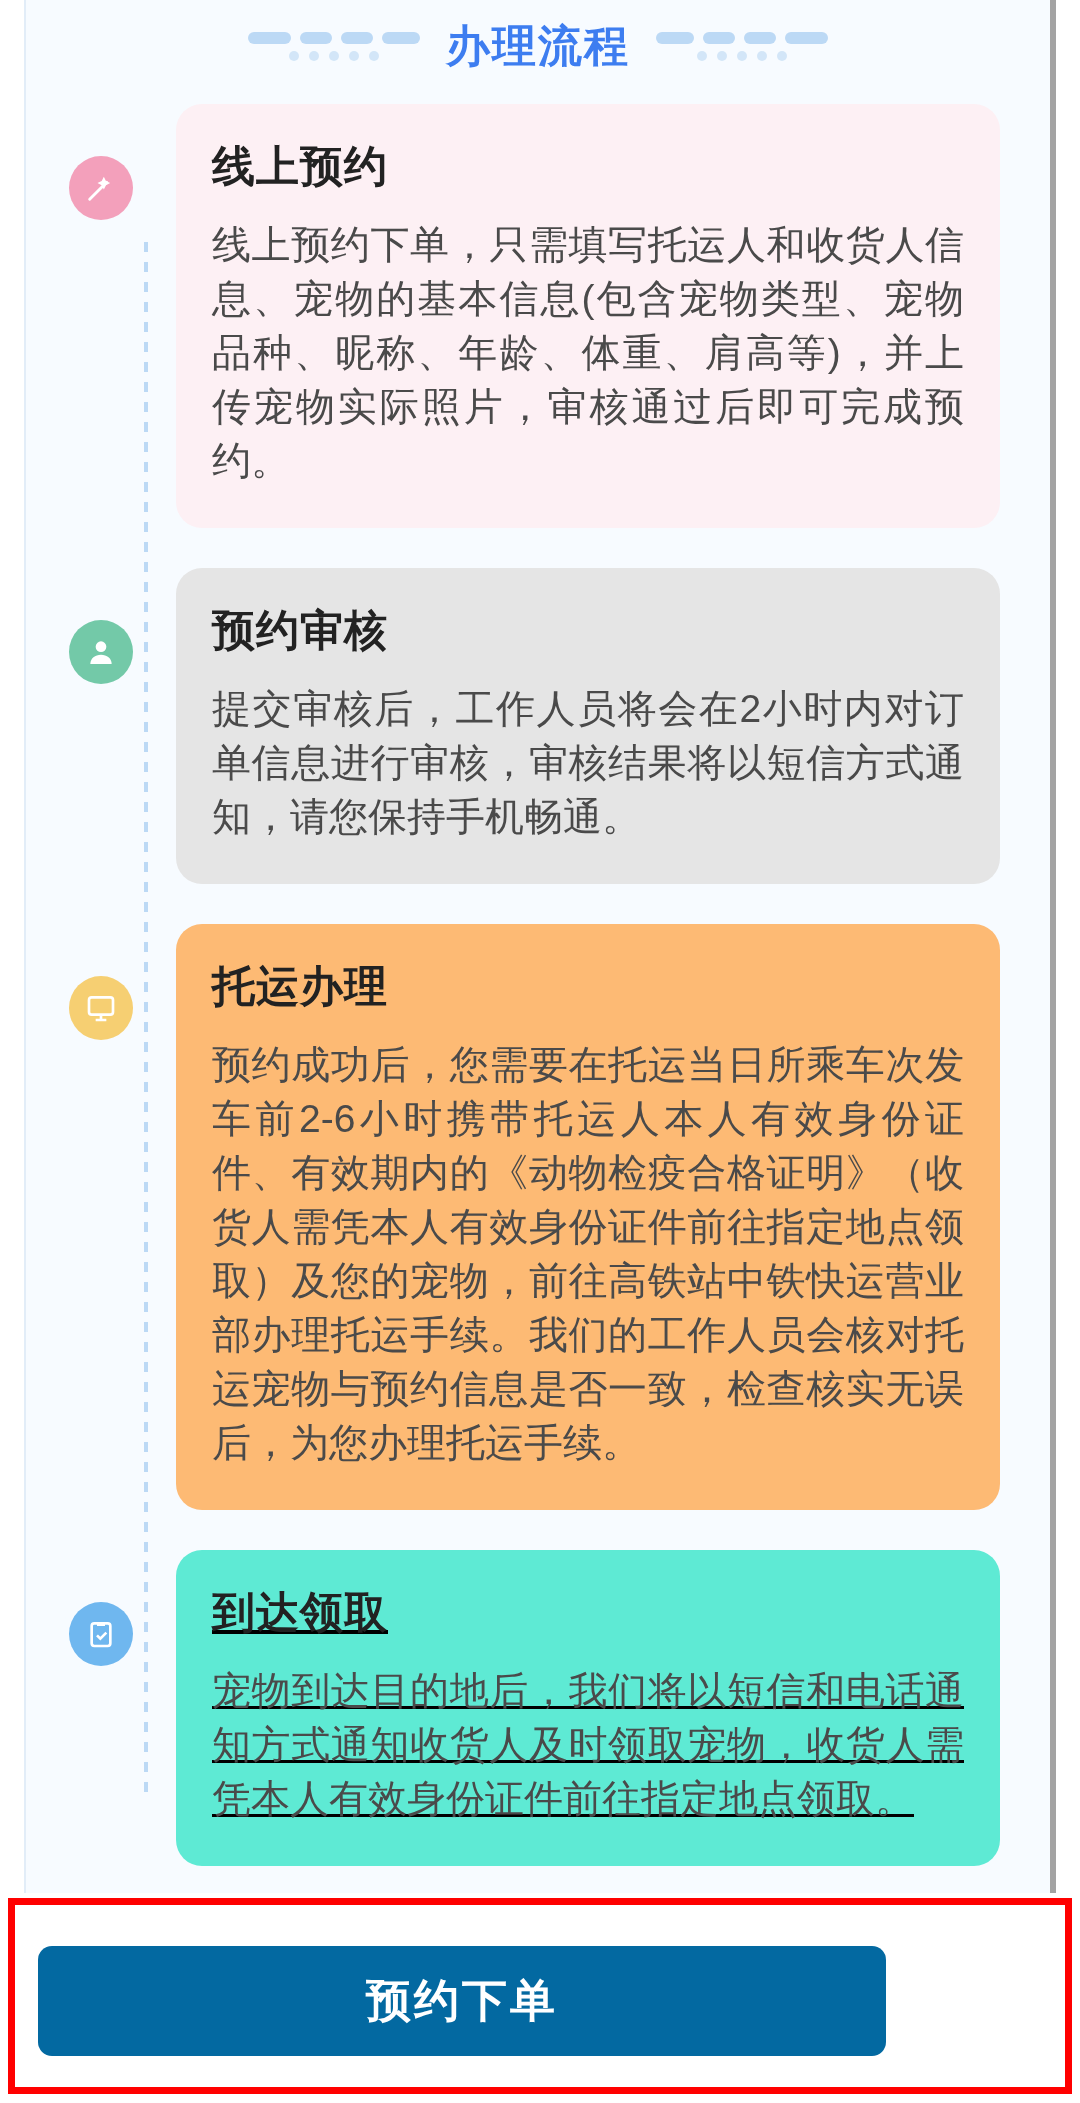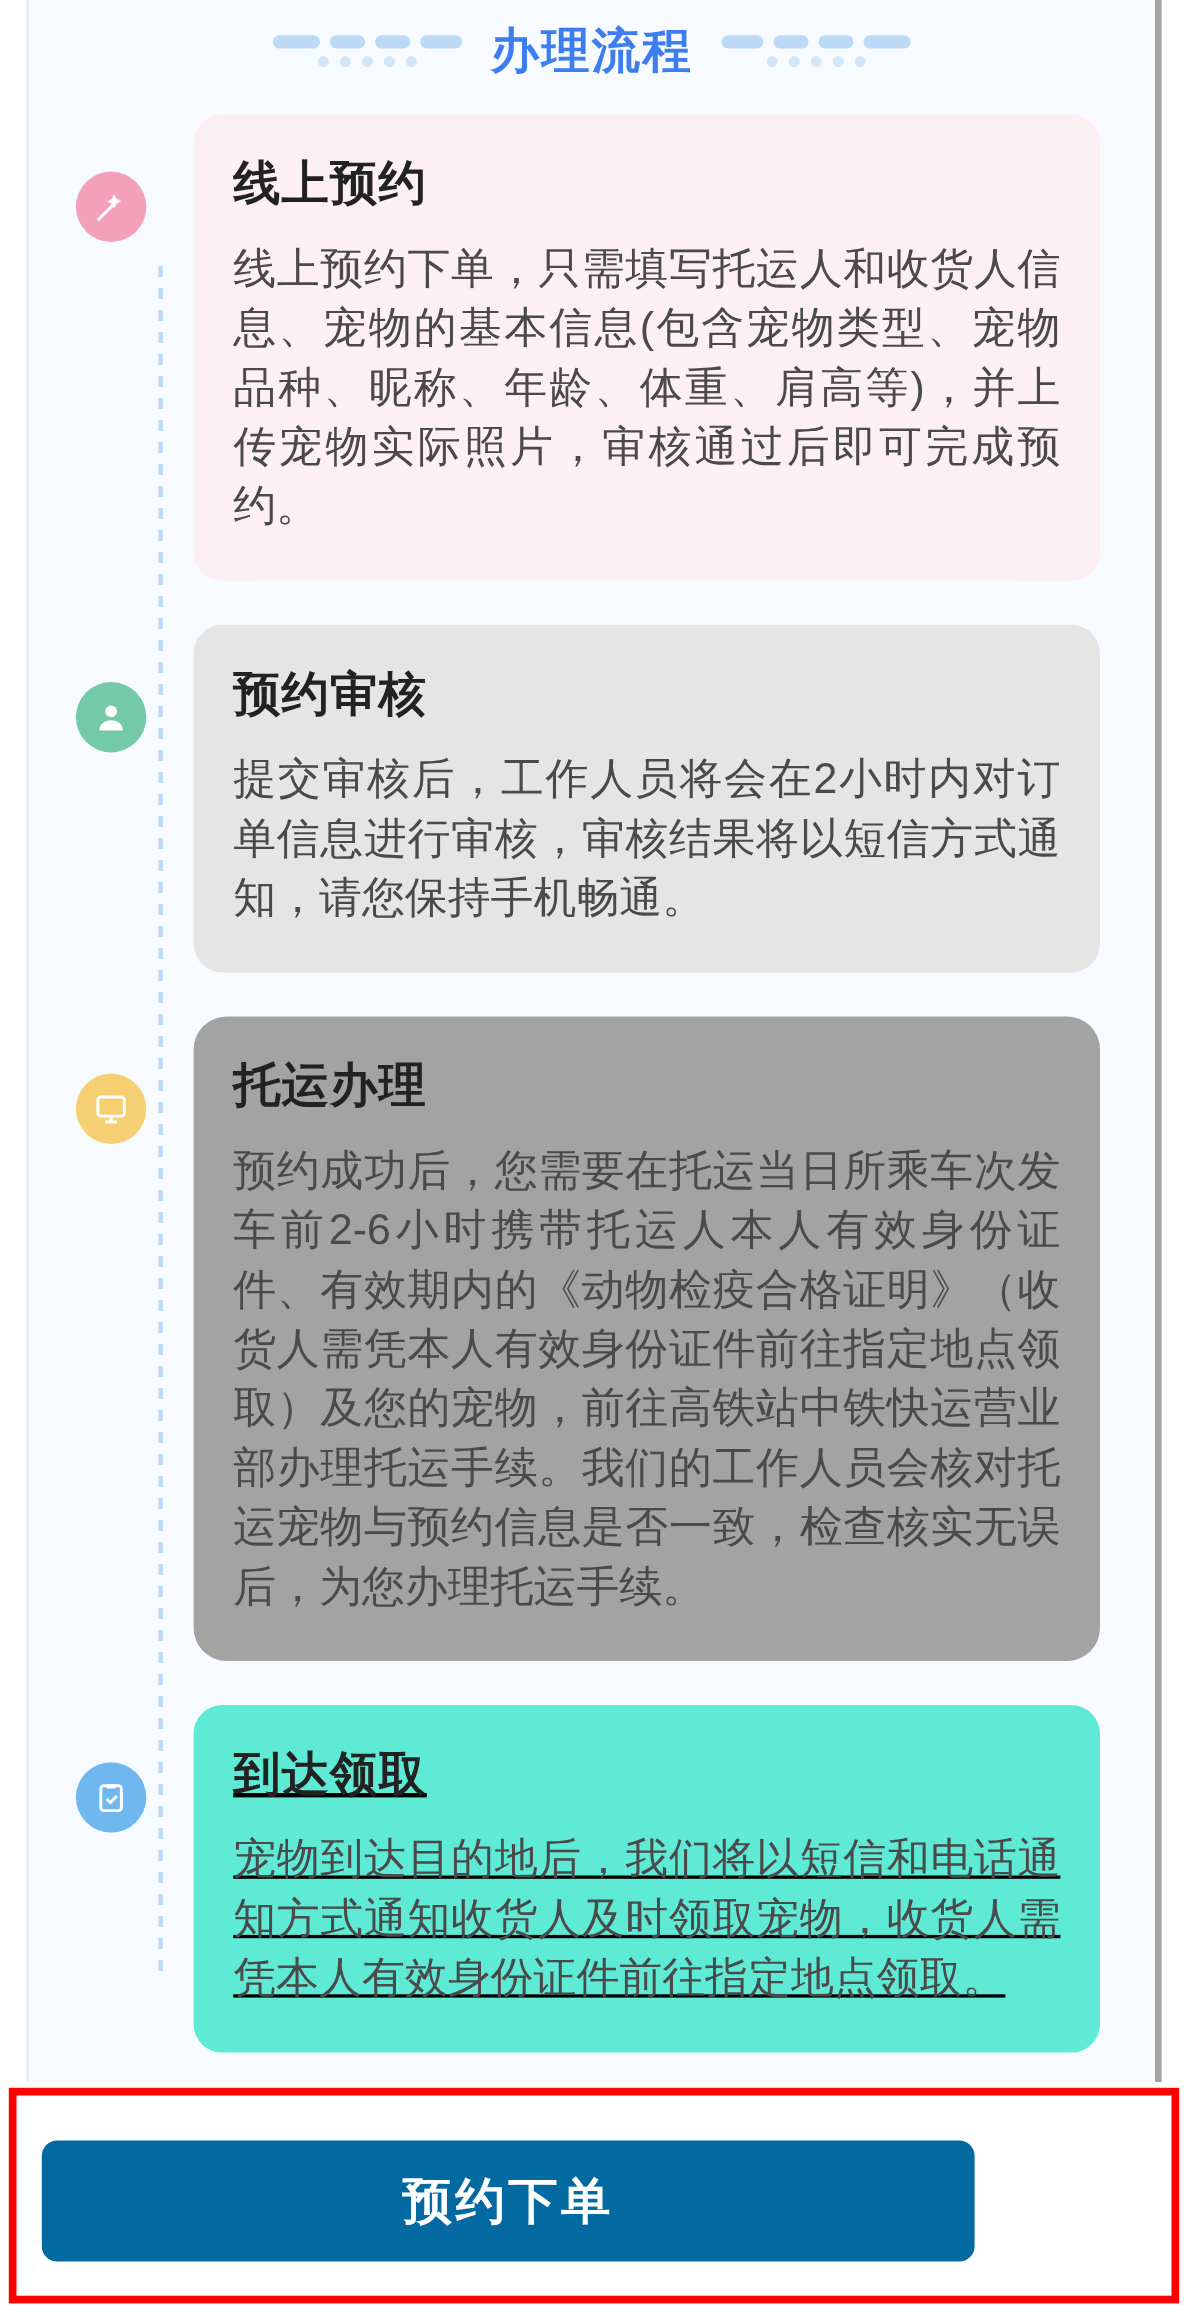--- a/index.html
+++ b/index.html
@@ -134,21 +134,21 @@
     font-size: 39px;
     line-height: 54px;
     color: #4a4a4a;
     margin: 0;
     text-align: justify;
   }
 
   
   .tint-pink   { background: #fdf0f4; }
   .tint-green  { background: #e5e5e5; }
-  .tint-yellow { background: #a3a3a3; border-radius: 30px; }
+  .tint-yellow { background: #fdba74; }
   .tint-blue   { background: #5eead4; text-decoration: underline; }
 
   .mk-pink   { background: #f3a0bb; }
   .mk-green  { background: #73c9a8; }
   .mk-yellow { background: #f6cf72; }
   .mk-blue   { background: #6fb7ef; }
 
   
   .guide-wrap {
     padding-left: 110px;

